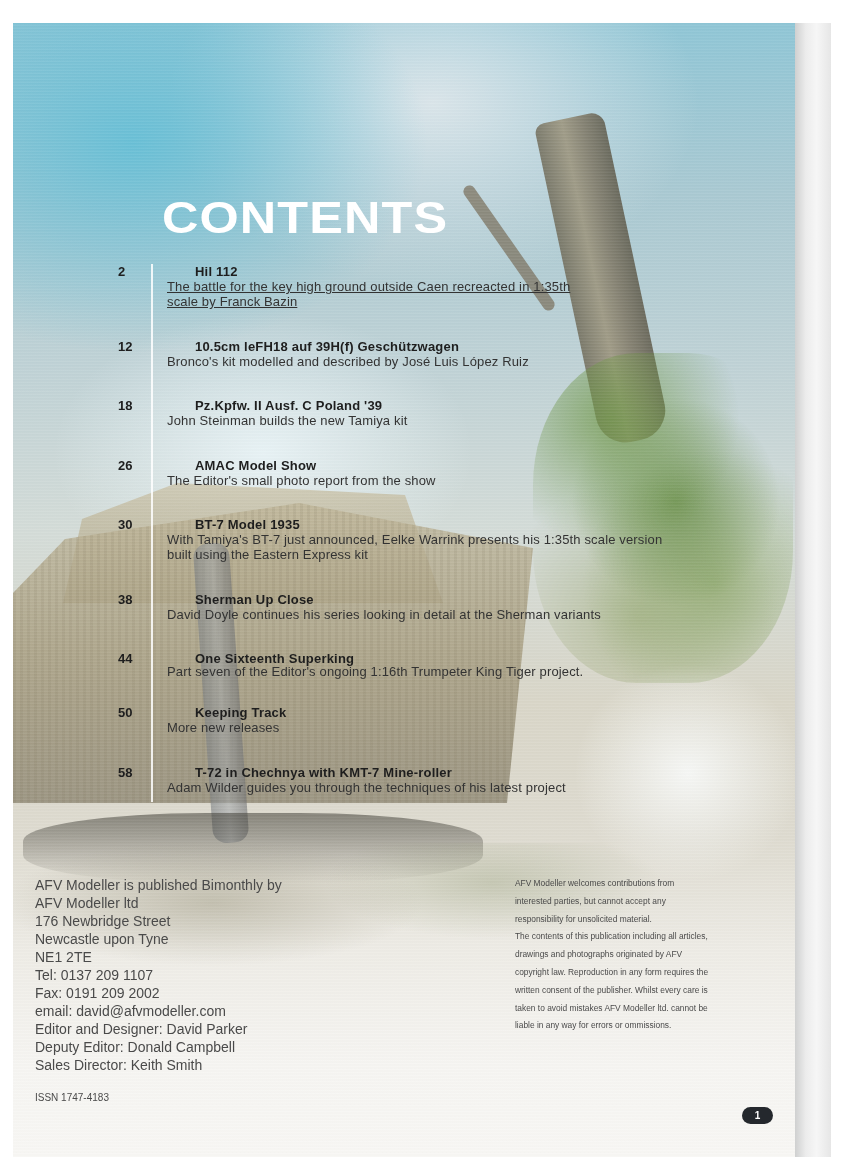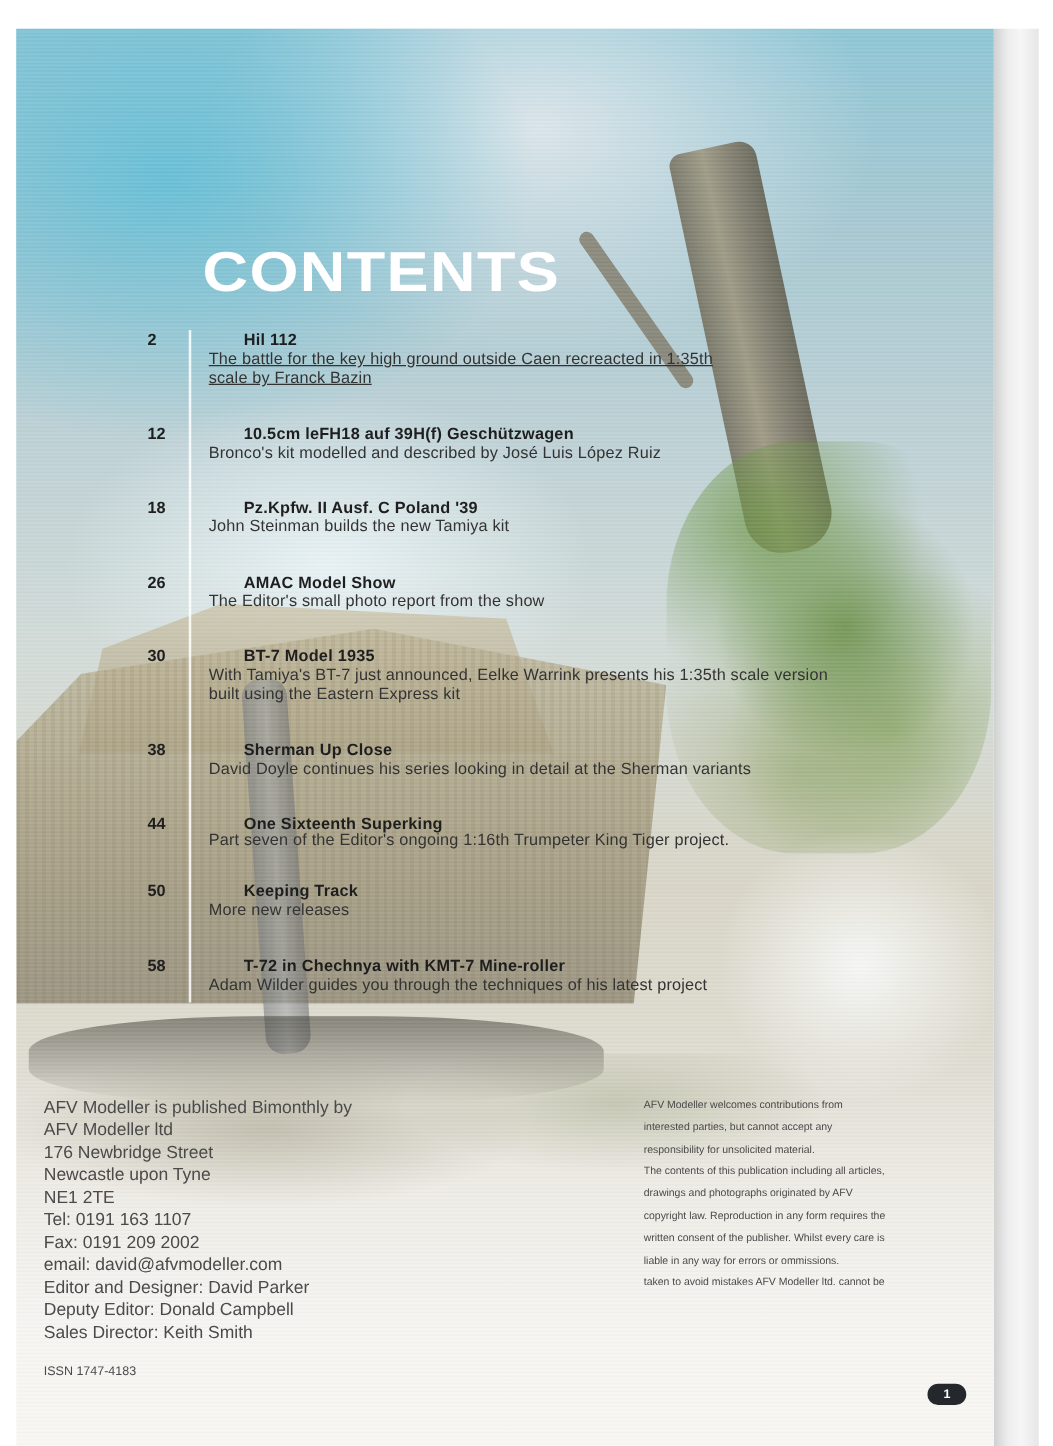--- a/index.html
+++ b/index.html
@@ -191,35 +191,35 @@
     <div class="toc-desc">Adam Wilder guides you through the techniques of his latest project</div>
   </div>
 </div>
 
 <div class="imprint-left">
   <div>AFV Modeller is published Bimonthly by</div>
   <div>AFV Modeller ltd</div>
   <div>176 Newbridge Street</div>
   <div>Newcastle upon Tyne</div>
   <div>NE1 2TE</div>
-  <div>Tel: 0191 163 1107</div>
+  <div>Tel: 0137 209 1107</div>
   <div>Fax: 0191 209 2002</div>
   <div>email: david@afvmodeller.com</div>
   <div>Editor and Designer: David Parker</div>
   <div>Deputy Editor: Donald Campbell</div>
   <div>Sales Director: Keith Smith</div>
 </div>
 
 <div class="issn">ISSN 1747-4183</div>
 
 <div class="imprint-right">
   <div>AFV Modeller welcomes contributions from</div>
   <div>interested parties, but cannot accept any</div>
   <div>responsibility for unsolicited material.</div>
   <div>The contents of this publication including all articles,</div>
   <div>drawings and photographs originated by AFV</div>
   <div>copyright law. Reproduction in any form requires the</div>
   <div>written consent of the publisher. Whilst every care is</div>
+  <div>taken to avoid mistakes AFV Modeller ltd. cannot be</div>
   <div>liable in any way for errors or ommissions.</div>
-  <div>taken to avoid mistakes AFV Modeller ltd. cannot be</div>
 </div>
 
 <div class="page-badge">1</div>
 
 </body></html>

